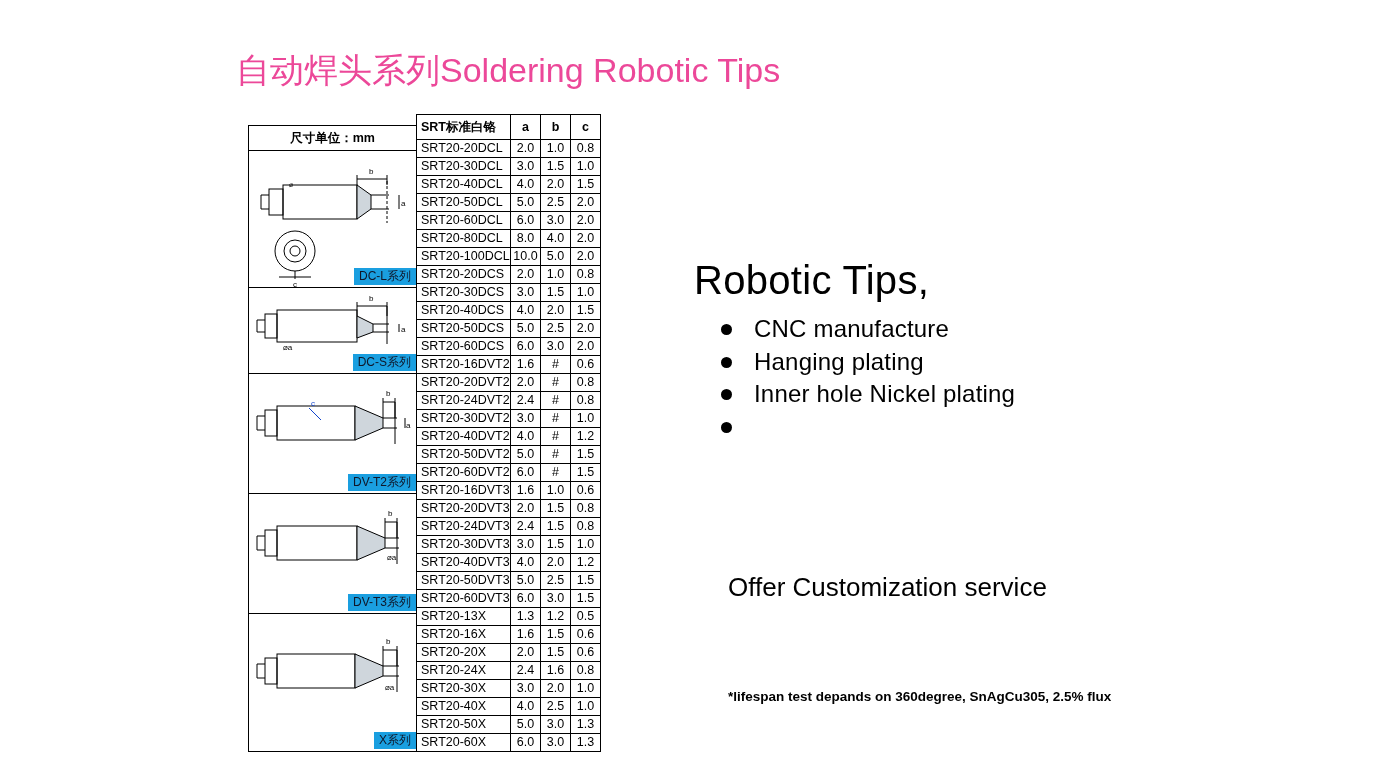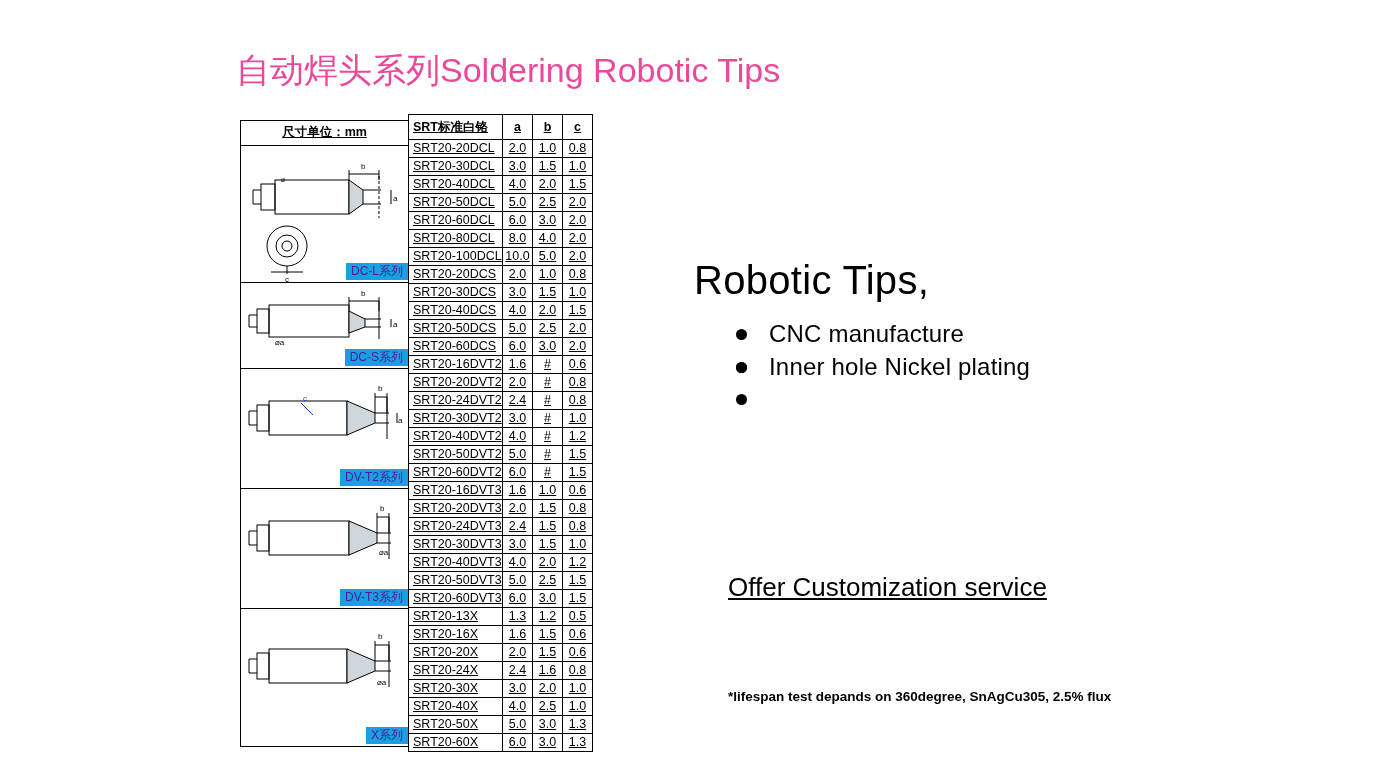--- a/index.html
+++ b/index.html
@@ -24,25 +24,24 @@
     font-size: 34px;
     font-weight: 400;
     letter-spacing: 0px;
     white-space: nowrap;
     color: #ec4899;
   }
 
   
   #spec-block {
     position: absolute;
-    left: 240px;
+    left: 248px;
     top: 114px;
     display: flex;
-    align-items: center;
-    text-decoration: underline;
+    align-items: flex-end;
   }
 
   
   #drawings {
     width: 168px;
     border: 1px solid #000;
     border-right: none;
     box-sizing: border-box;
   }
   .draw-header {
@@ -58,21 +57,21 @@
     position: relative;
     border-bottom: 1px solid #000;
     box-sizing: border-box;
   }
   .draw-cell:last-child { border-bottom: 1px solid #000; }
   .series-tag {
     position: absolute;
     right: 0;
     bottom: 2px;
     background: #1a9fe0;
-    color: #4c1d95;
+    color: #0f172a;
     font-size: 12px;
     padding: 1px 5px 2px 5px;
     line-height: 14px;
     white-space: nowrap;
   }
   .svgwrap { display:block; }
 
   
   #spec-table {
     border-collapse: collapse;
@@ -112,21 +111,21 @@
     width: 660px;
   }
   #robotic-heading {
     font-size: 40px;
     font-weight: 400;
     margin: 0 0 10px 0;
     letter-spacing: 0.3px;
   }
   #feature-list {
     list-style: none;
-    margin: 15px;
+    margin: 0;
     padding: 0 0 0 60px;
   }
   #feature-list li {
     position: relative;
     font-size: 24px;
     line-height: 32.5px;
     letter-spacing: 0.2px;
     white-space: nowrap;
   }
   #feature-list li .bullet {
@@ -137,21 +136,20 @@
     height: 11px;
     border-radius: 50%;
     background: #000;
   }
   #offer-line {
     position: absolute;
     left: 728px;
     top: 572px;
     font-size: 26px;
     white-space: nowrap;
-    text-decoration: underline;
   }
   #footnote {
     position: absolute;
     left: 728px;
     top: 641px;
     font-size: 13.5px;
     font-weight: 600;
     white-space: nowrap;
     margin-top: 48px;
   }
@@ -505,20 +503,20 @@
           <td class="c-c">1.3</td>
         </tr>
       </tbody>
   </table>
 </div>
 
 <div id="right-col">
   <div id="robotic-heading">Robotic Tips,</div>
   <ul id="feature-list">
       <li><span class="bullet"></span><span>CNC manufacture</span></li>
-      <li><span class="bullet"></span></li>
+      <li><span class="bullet"></span><span>Hanging plating</span></li>
       <li><span class="bullet"></span><span>Inner hole Nickel plating</span></li>
       <li><span class="bullet"></span></li>
     </ul>
 </div>
 
 <div id="offer-line">Offer Customization service</div>
 <div id="footnote">*lifespan test depands on 360degree, SnAgCu305, 2.5% flux</div>
 
 </body></html>

